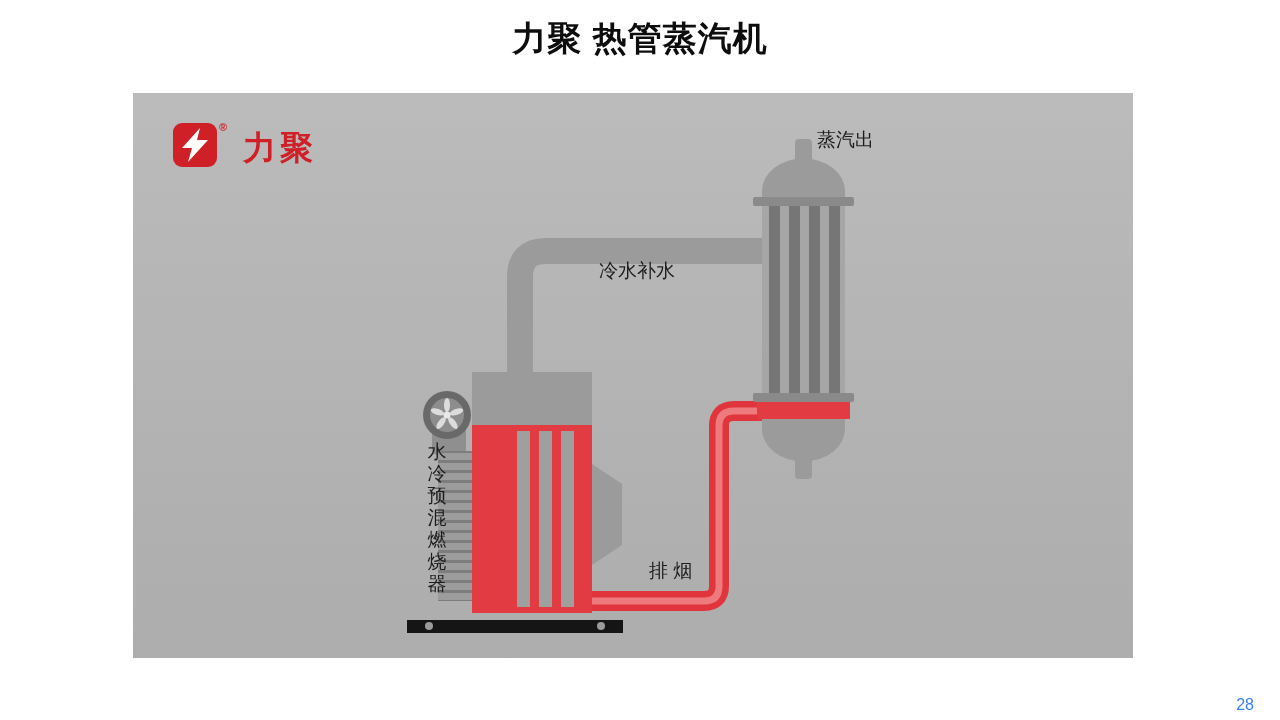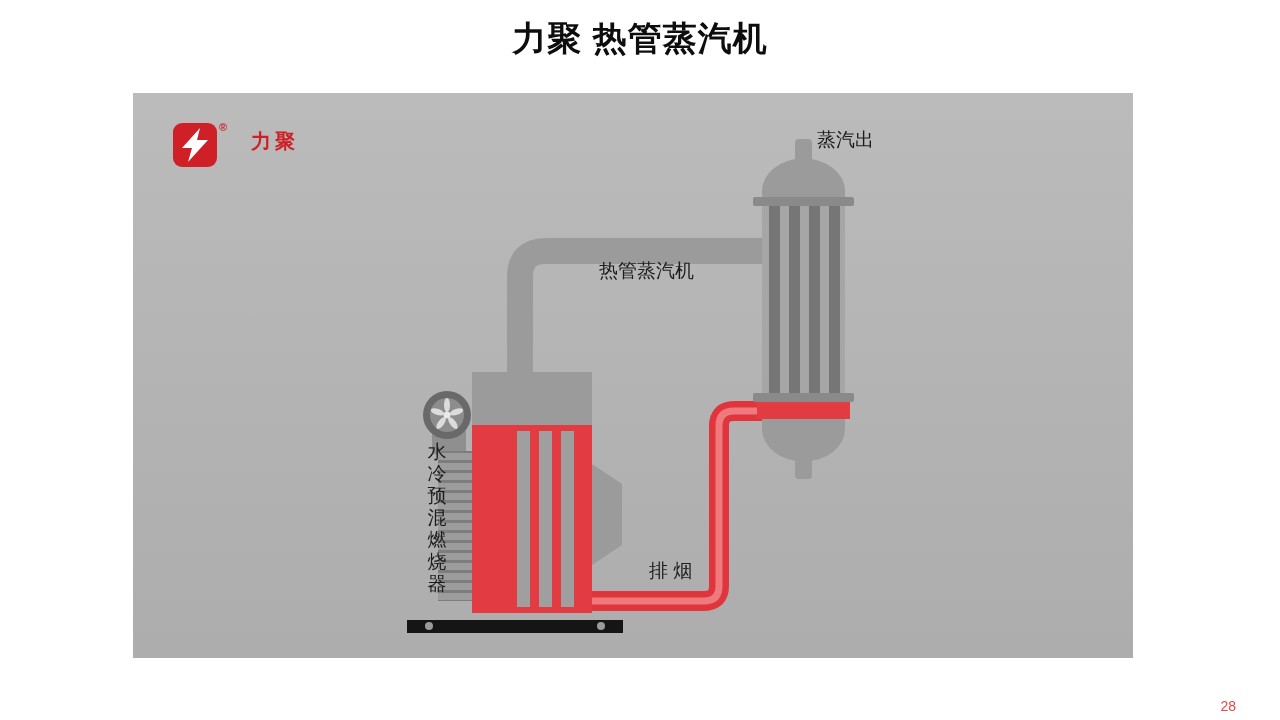--- a/index.html
+++ b/index.html
@@ -12,30 +12,30 @@
     font-size:34px;font-weight:800;color:#0d0d0d;letter-spacing:1px;
   }
   .panel{
     position:absolute;left:133px;top:93px;width:1000px;height:565px;
     background:linear-gradient(180deg,#bbbbbb 0%,#b3b3b3 55%,#adadad 100%);
   }
   .diagram-svg{position:absolute;left:0;top:0;width:1000px;height:565px;}
   .logo{position:absolute;left:40px;top:30px;display:flex;align-items:flex-start;}
   .logo-box{width:44px;height:44px;display:block;}
   .logo-reg{font-size:11px;font-weight:bold;color:#cf2027;margin:-2px 0 0 2px;}
-  .logo-text{font-size:20px;font-weight:bold;color:#cf2027;margin:8px 0 0 24px;letter-spacing:4px;line-height:1;}
+  .logo-text{font-size:33px;font-weight:bold;color:#cf2027;margin:8px 0 0 16px;letter-spacing:4px;line-height:1;}
   .lbl{
     position:absolute;font-size:19px;font-weight:normal;color:#1c1c1c;white-space:nowrap;line-height:1.2;
   }
   .lbl-vertical{
     width:20px;white-space:normal;word-break:break-all;line-height:22px;text-align:center;
   }
   .secondary-block{position:absolute;left:628px;top:434px;width:100px;text-align:center;}
   .secondary-block div{font-size:19px;font-weight:bold;color:#1c1c1c;line-height:28px;}
-  .page-num{position:absolute;right:44px;bottom:6px;font-size:14px;color:#ef4444;}
+  .page-num{position:absolute;right:26px;bottom:6px;font-size:16px;color:#3b82f6;}
 </style>
 </head>
 <body>
 
 <div class="slide">
 
   <div class="title">力聚 热管蒸汽机</div>
 
   <div class="panel">
 
@@ -105,21 +105,21 @@
     <div class="logo">
       <svg class="logo-box" viewBox="0 0 44 44" aria-hidden="true">
         <rect width="44" height="44" rx="9" fill="#cf2027"></rect>
         <polygon points="27,5 9,25 19,25 15,39 35,17 24,17" fill="#ffffff"></polygon>
       </svg>
       <span class="logo-reg">®</span>
       <span class="logo-text">力聚</span>
     </div>
 
     <div class="lbl" style="left:684px;top:36px;">蒸汽出</div>
-    <div class="lbl" style="left:466px;top:167px;">热管蒸汽机</div>
+    <div class="lbl" style="left:466px;top:167px;">冷水补水</div>
     <div class="lbl lbl-vertical" style="left:294px;top:348px;">水冷预混燃烧器</div>
     <div class="lbl" style="left:516px;top:467px;">排 烟</div>
 
   </div>
 
   <div class="page-num">28</div>
 
 </div>
 
 </body></html>

